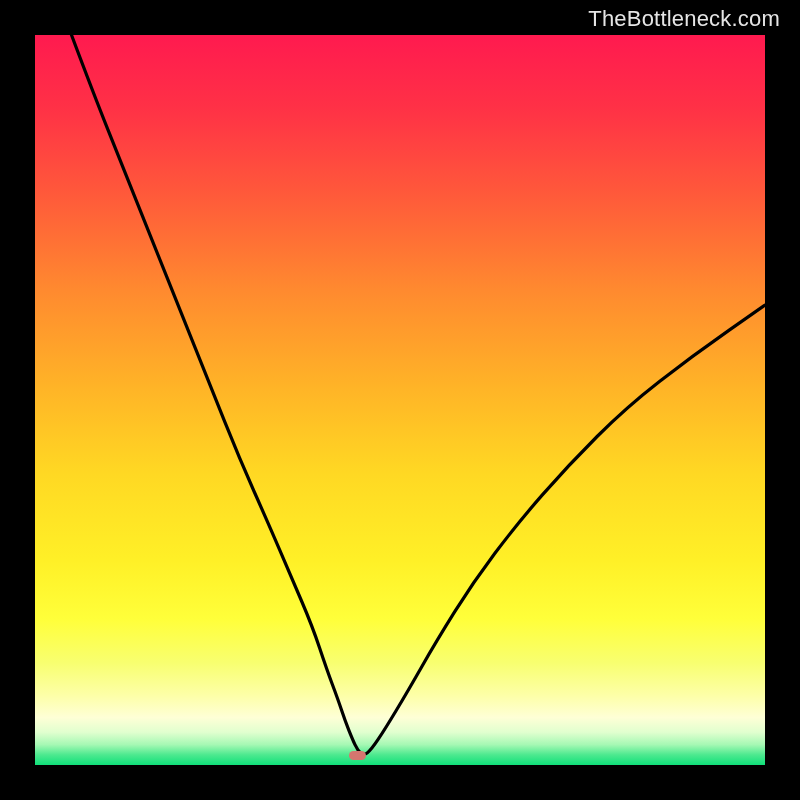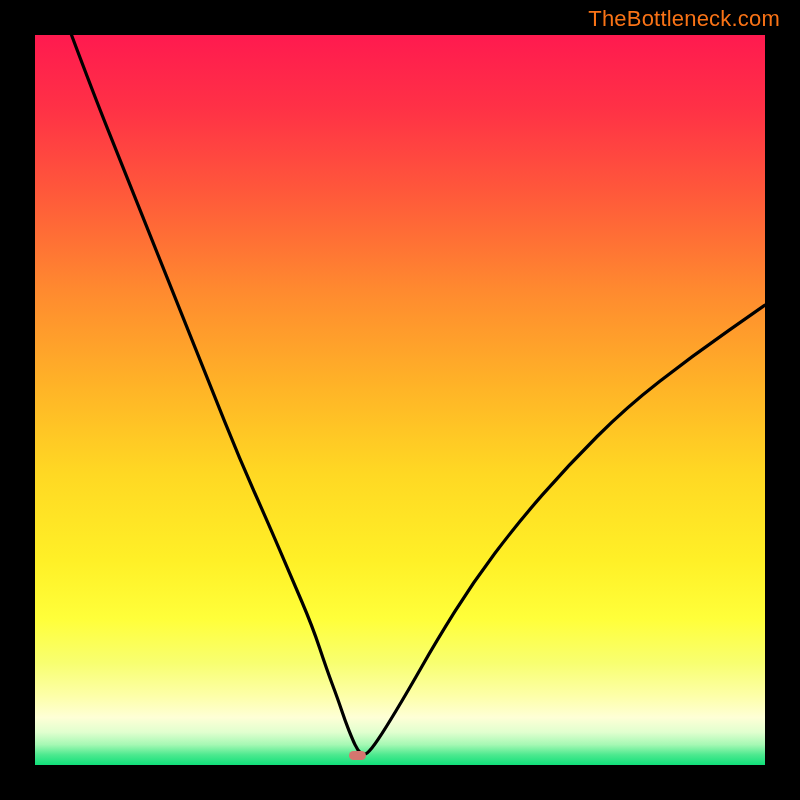--- a/index.html
+++ b/index.html
@@ -36,21 +36,21 @@
     position: absolute;
     left: 0;
     top: 0;
     width: 100%;
     height: 100%;
   }
   .watermark {
     position: absolute;
     top: 6px;
     right: 20px;
-    color: #f97316;
+    color: #e5e5e5;
     font-size: 22px;
     font-weight: 500;
     letter-spacing: 0.2px;
   }
   .marker {
     position: absolute;
     background: #d5766f;
     border-radius: 6px;
   }
 </style>

